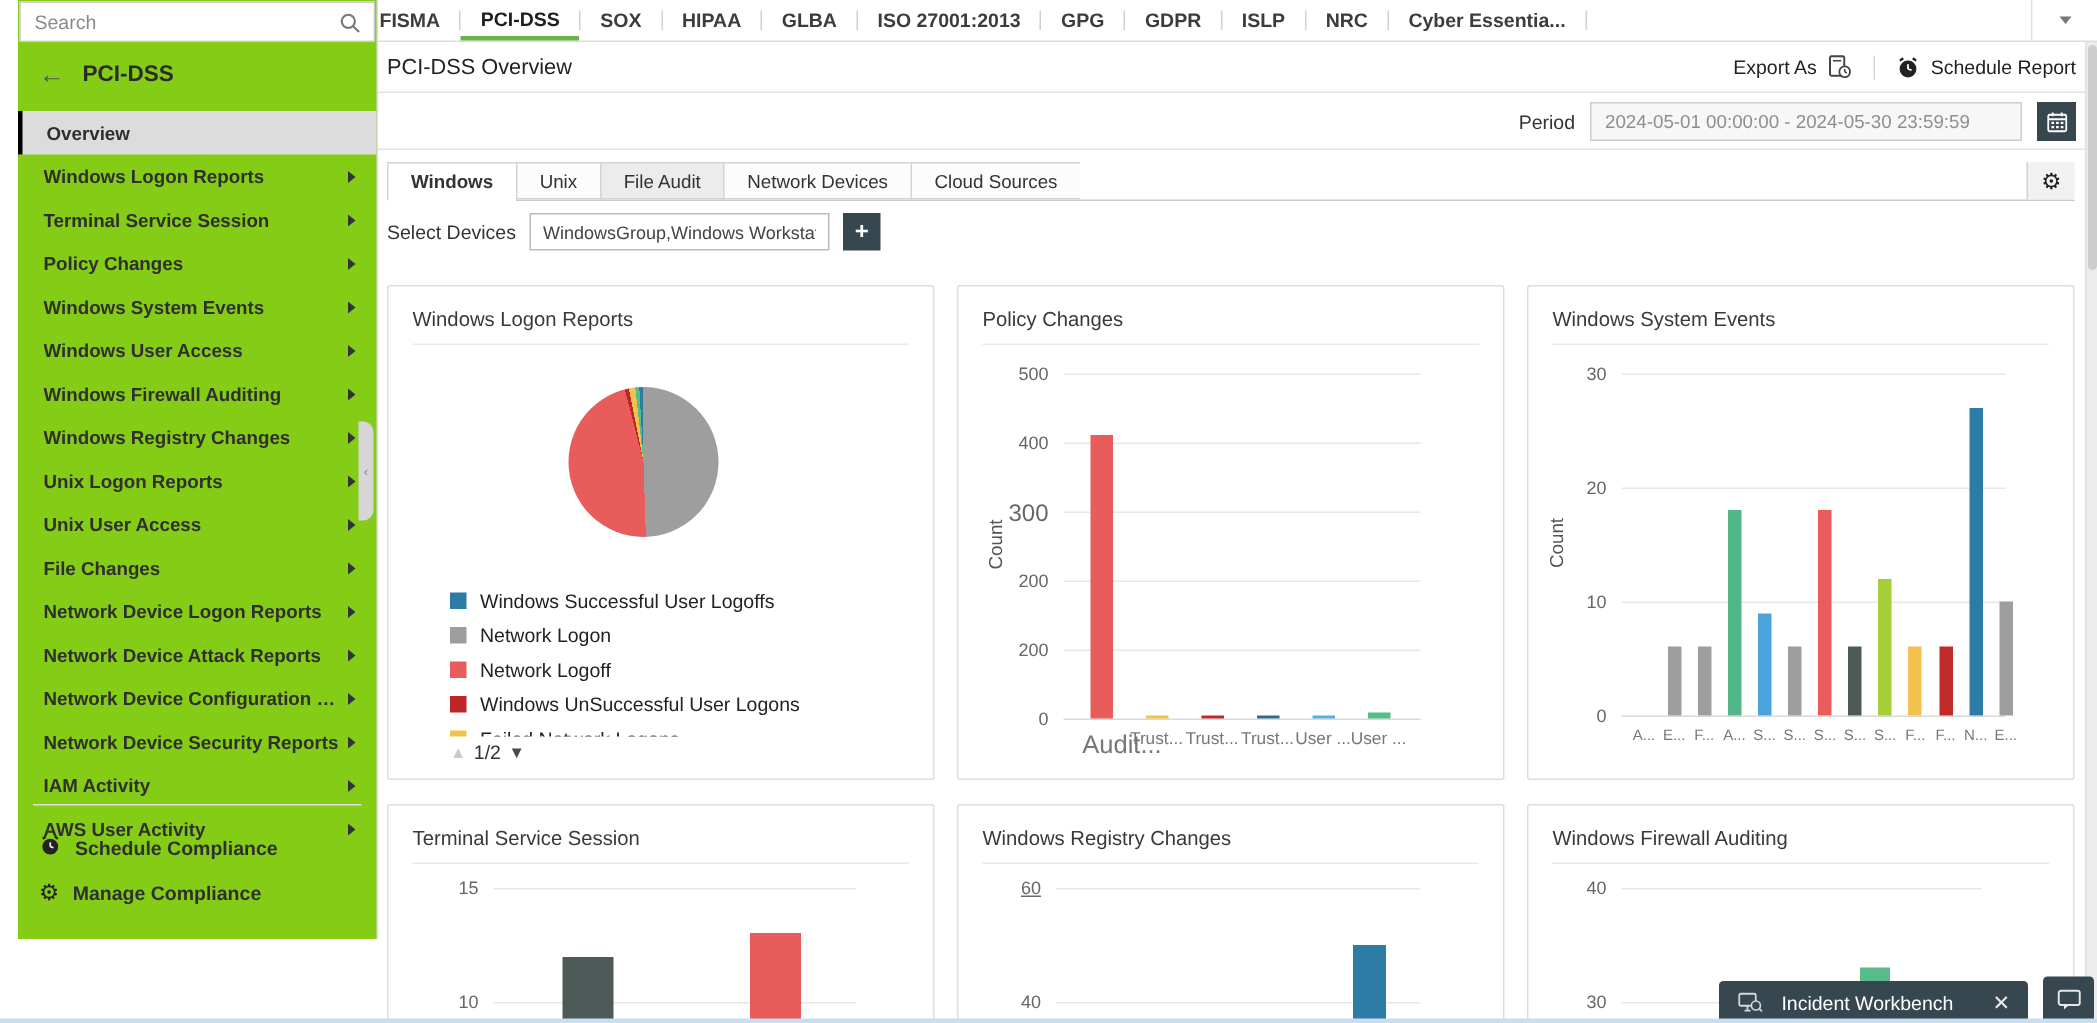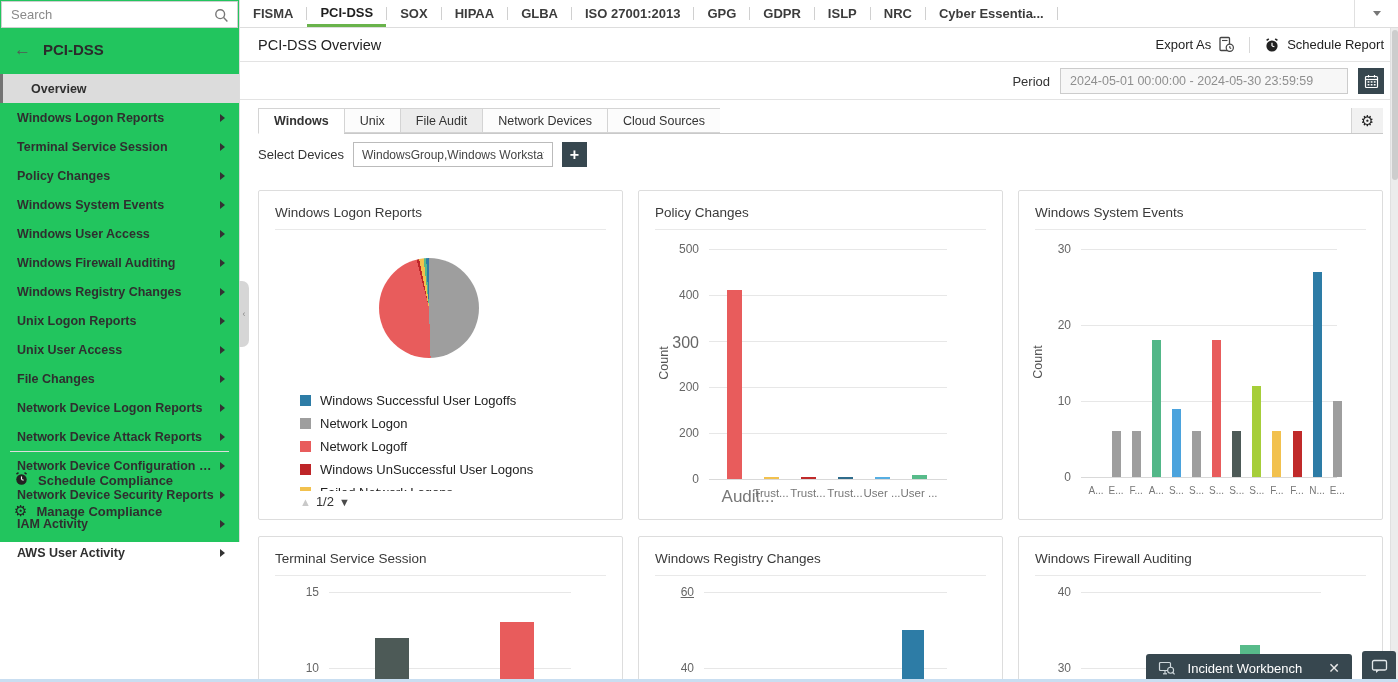--- a/index.html
+++ b/index.html
@@ -1,31 +1,31 @@
 <!DOCTYPE html>
 <html><head>
 <meta charset="utf-8">
 <style>
   * { margin:0; padding:0; box-sizing:border-box; }
   html,body { width:1398px; height:682px; overflow:hidden; }
   body { font-family:"Liberation Sans","DejaVu Sans",sans-serif; font-size:13px; color:#333; background:#fff; position:relative; }
 
   
-  #sidebar { position:absolute; left:0; top:0; width:240px; height:542px; background:#22c55e; border-right:1px solid #ddd; z-index:5; }
+  #sidebar { position:absolute; left:12px; top:0; width:240px; height:626px; background:#84cc16; border-right:1px solid #ddd; z-index:5; }
   .search-wrap { position:relative; margin:1px; height:27px; background:#fff; border:1px solid #cfcfcf; }
   .search-wrap input { width:100%; height:100%; border:0; outline:none; padding:0 28px 0 9px; font-size:13px; color:#444; background:transparent; font-family:inherit; }
   .search-wrap input::placeholder { color:#8a8a8a; }
   .search-wrap svg { position:absolute; right:8px; top:6px; }
   .sb-head { display:flex; align-items:center; gap:12px; padding:12px 12px 10px 14px; }
   .sb-back { font-size:17px; color:#555; cursor:pointer; line-height:1; }
   .sb-title { font-size:15px; font-weight:700; color:#2b2b2b; }
   #sidebar-menu { margin-top:6px; }
   .sb-item { position:relative; display:flex; align-items:center; justify-content:space-between; height:29px; padding:0 14px 0 17px; cursor:pointer; }
   .sb-item .lbl { font-size:12.5px; font-weight:600; color:#2f2f2f; white-space:nowrap; overflow:hidden; text-overflow:ellipsis; }
-  .sb-item.active { background:#dcdcdc; border-left:3px solid #737373; padding-left:28px; }
+  .sb-item.active { background:#dcdcdc; border-left:3px solid #000000; padding-left:16px; }
   .tri-right { width:0; height:0; border-left:5px solid #333; border-top:4px solid transparent; border-bottom:4px solid transparent; flex:0 0 auto; }
   .sb-footer { position:absolute; left:0; right:0; bottom:16px; }
   .sb-divider { border-top:1px solid #ddd; margin:0 10px 12px 10px; }
   .sb-foot-item { display:flex; align-items:center; gap:9px; padding:7px 14px; font-size:13px; font-weight:700; color:#2f2f2f; cursor:pointer; }
   .collapse-handle { position:absolute; left:239px; top:281px; width:10px; height:66px; background:#d6d6d6; border-radius:0 7px 7px 0; z-index:6; display:flex; align-items:center; justify-content:center; color:#8a8a8a; font-size:9px; cursor:pointer; }
 
   
   #topbar { position:absolute; left:240px; top:0; right:0; height:28px; background:#fff; border-bottom:1px solid #ddd; display:flex; align-items:stretch; }
   .tt { display:flex; align-items:center; padding:12px 13px; font-size:13px; color:#3c3c3c; font-weight:600; cursor:pointer; position:relative; white-space:nowrap; }
   .tt.active { color:#1e1e1e; border-bottom:3px solid #69b34b; }

